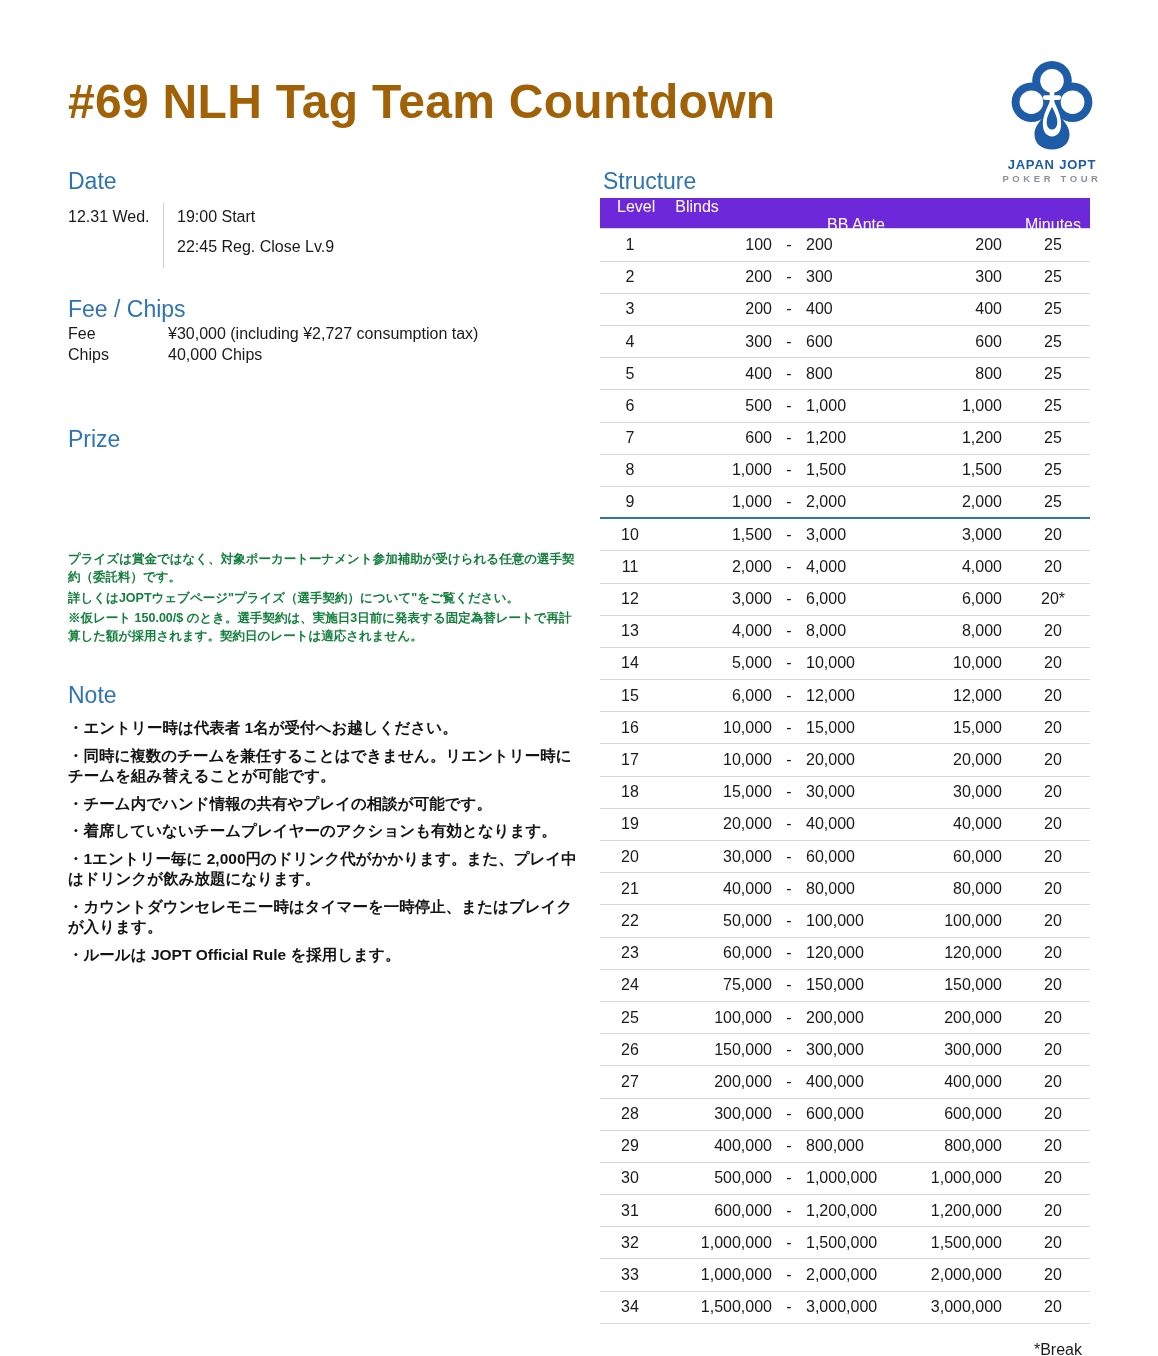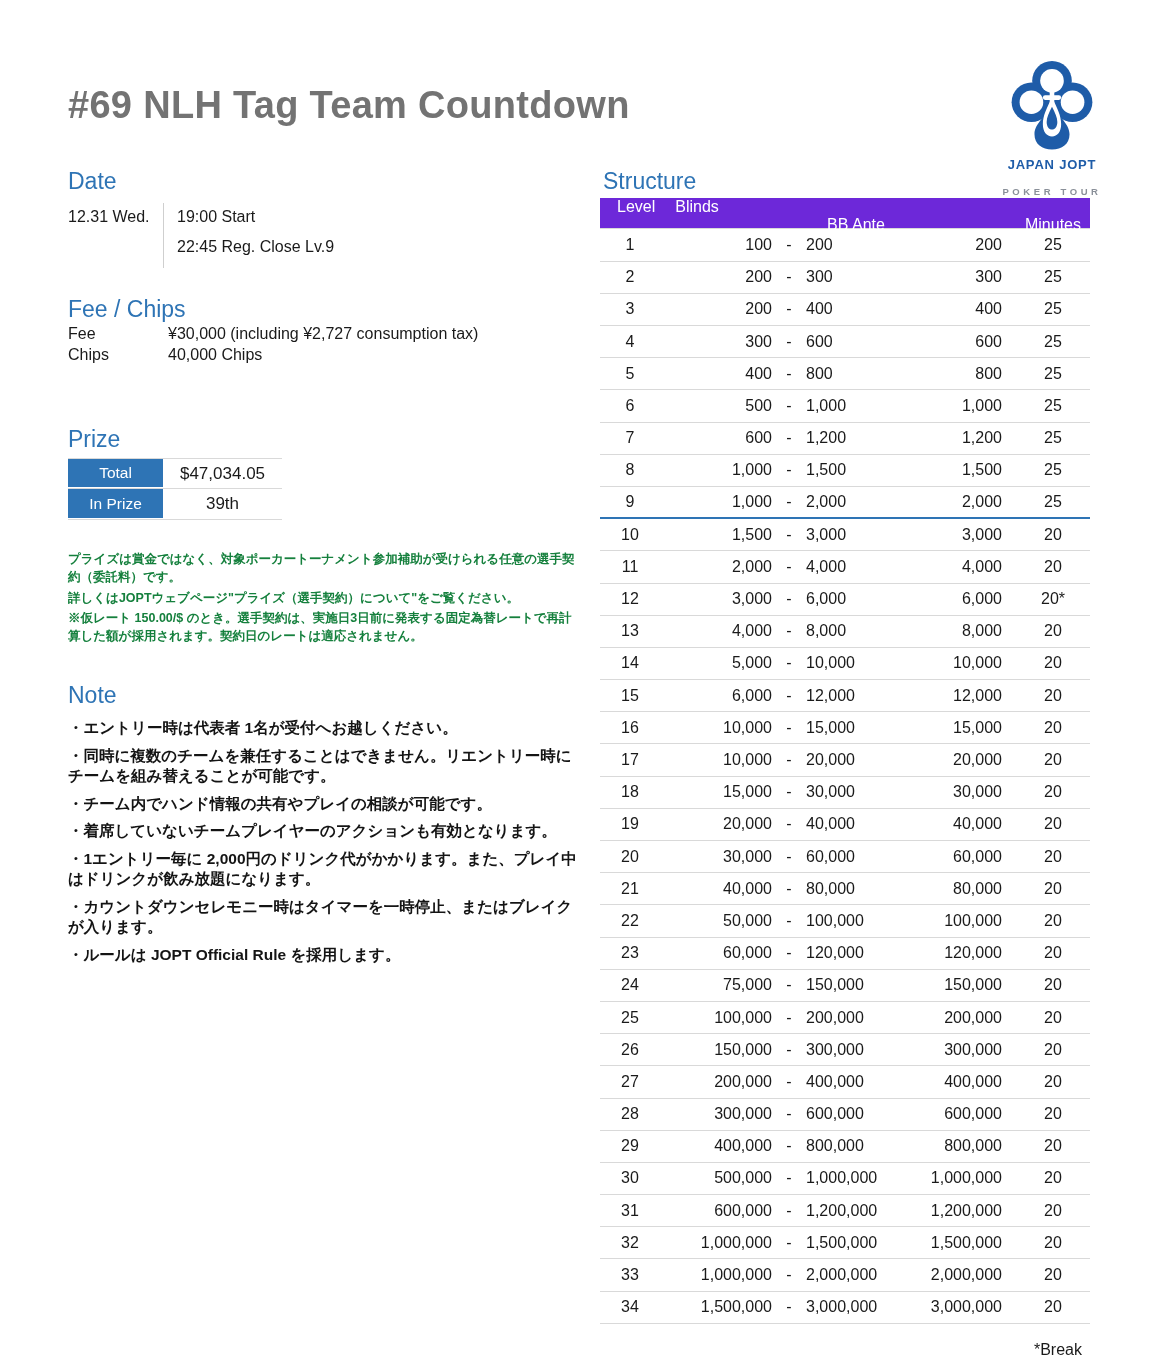--- a/index.html
+++ b/index.html
@@ -2,28 +2,28 @@
 <html><head>
 <meta charset="utf-8">
 <style>
   html,body { margin:0; padding:0; background:#ffffff; }
   .page {
     position:relative; width:1158px; height:1356px; background:#fff;
     font-family:"Liberation Sans", sans-serif; color:#1a1a1a; overflow:hidden;
   }
   
   .title {
-    position:absolute; left:68px; top:84px; font-size:38px; font-weight:bold;
-    letter-spacing:0.3px; color:#737373; margin:0; white-space:nowrap;
+    position:absolute; left:68px; top:74px; font-size:48px; font-weight:bold;
+    letter-spacing:0.3px; color:#a16207; margin:0; white-space:nowrap;
   }
   
   .logo { position:absolute; left:1002px; top:58px; width:100px; text-align:center; }
   .logo svg { display:block; margin:0 auto; }
   .logo-l1 { font-size:13px; font-weight:bold; color:#1E5CA8; letter-spacing:0.8px; margin-top:3px; white-space:nowrap; }
-  .logo-l2 { font-size:9.5px; font-weight:bold; color:#8A9099; letter-spacing:3.6px; margin-top:14px; white-space:nowrap; }
+  .logo-l2 { font-size:9.5px; font-weight:bold; color:#8A9099; letter-spacing:3.6px; margin-top:1px; white-space:nowrap; }
   
   .sec-h { font-size:23px; font-weight:400; color:#2E74B5; margin:0; line-height:1.15; }
   
   .sec-date { position:absolute; left:68px; top:168px; width:512px; }
   .date-body { display:flex; margin-top:9px; }
   .date-day { width:95px; font-size:16px; padding-top:5px; }
   .date-times { border-left:1px solid #cfcfcf; padding:5px 0 12px 13px; font-size:16px; }
   .date-time-1 { margin-bottom:12px; }
   
   .sec-fee { position:absolute; left:68px; top:296px; width:512px; }
@@ -121,30 +121,20 @@
       <div class="kv-value">¥30,000 (including ¥2,727 consumption tax)</div>
     </div>
     <div class="kv">
       <div class="kv-label">Chips</div>
       <div class="kv-value">40,000 Chips</div>
     </div>
   </section>
 
   <section class="sec-prize">
     <h2 class="sec-h">Prize</h2>
-    <div class="prize-table">
-      <div class="prize-row">
-        <div class="prize-label">Total</div>
-        <div class="prize-value">$47,034.05</div>
-      </div>
-      <div class="prize-row">
-        <div class="prize-label">In Prize</div>
-        <div class="prize-value">39th</div>
-      </div>
-    </div>
   </section>
 
   <div class="disclaimer" id="disclaimer">
       <p>プライズは賞金ではなく、対象ポーカートーナメント参加補助が受けられる任意の選手契約（委託料）です。</p>
       <p>詳しくはJOPTウェブページ"プライズ（選手契約）について"をご覧ください。</p>
       <p>※仮レート 150.00/$ のとき。選手契約は、実施日3日前に発表する固定為替レートで再計算した額が採用されます。契約日のレートは適応されません。</p>
     </div>
 
   <section class="sec-note">
     <h2 class="sec-h">Note</h2>

